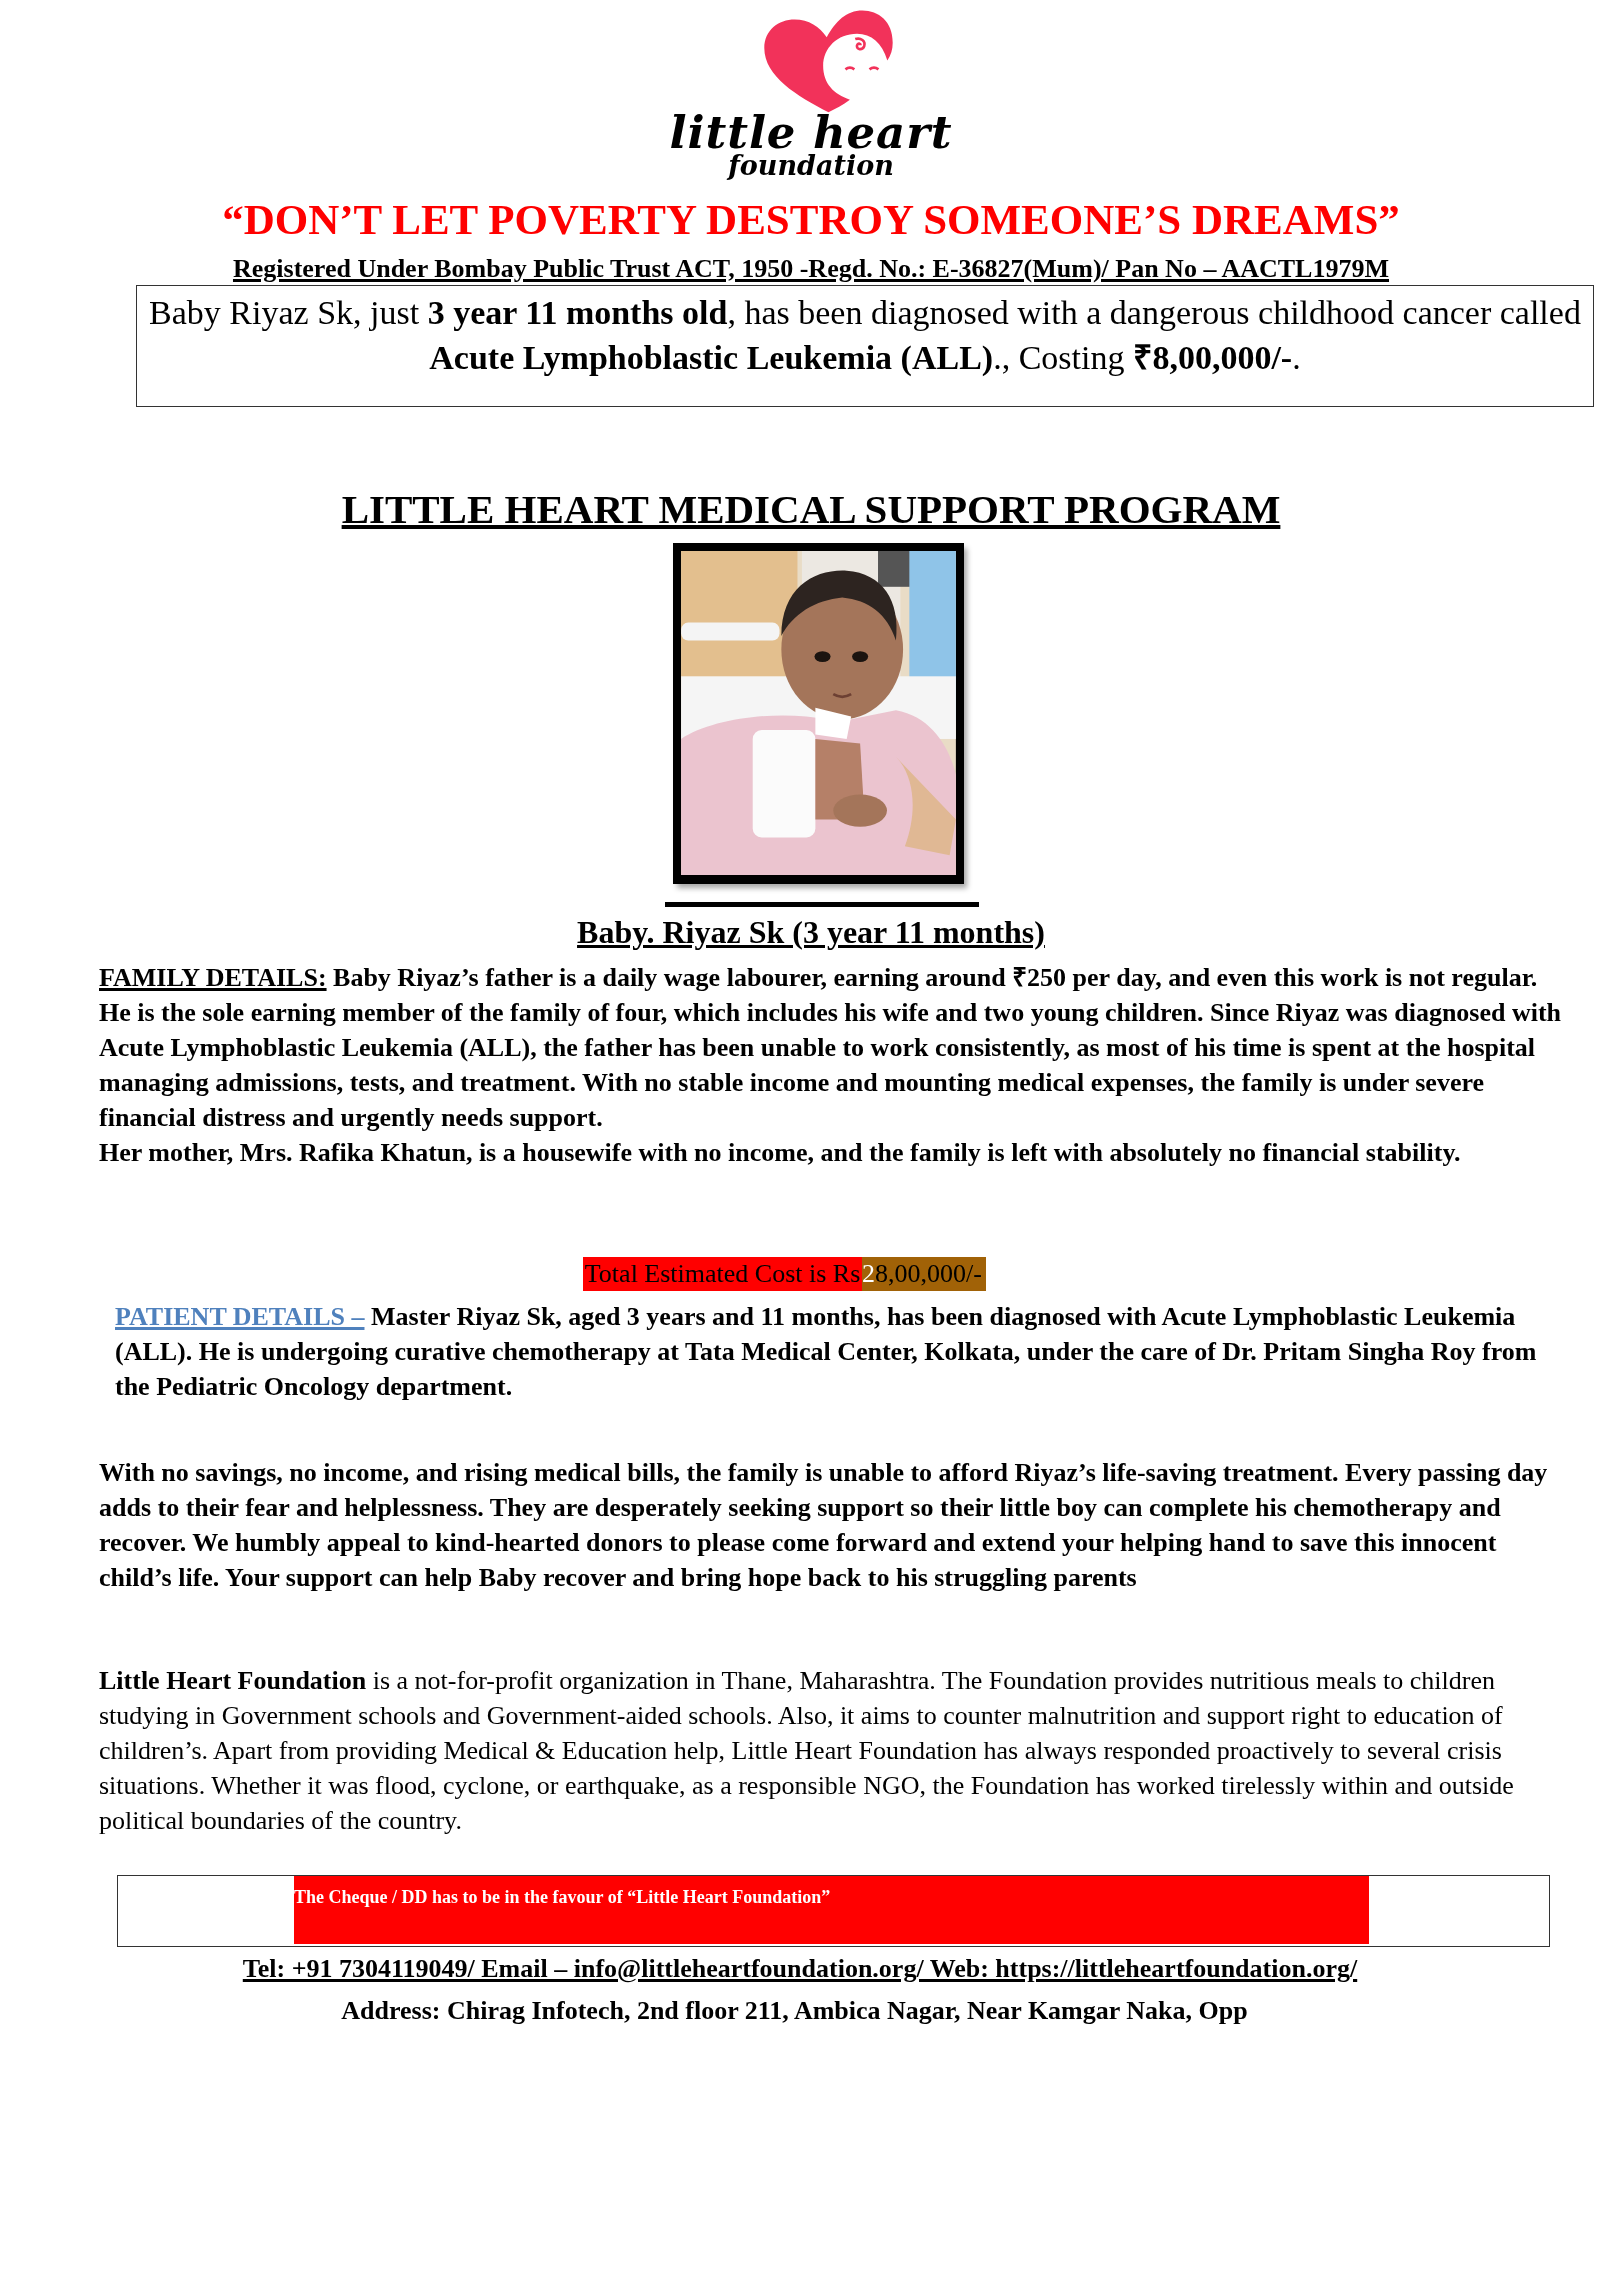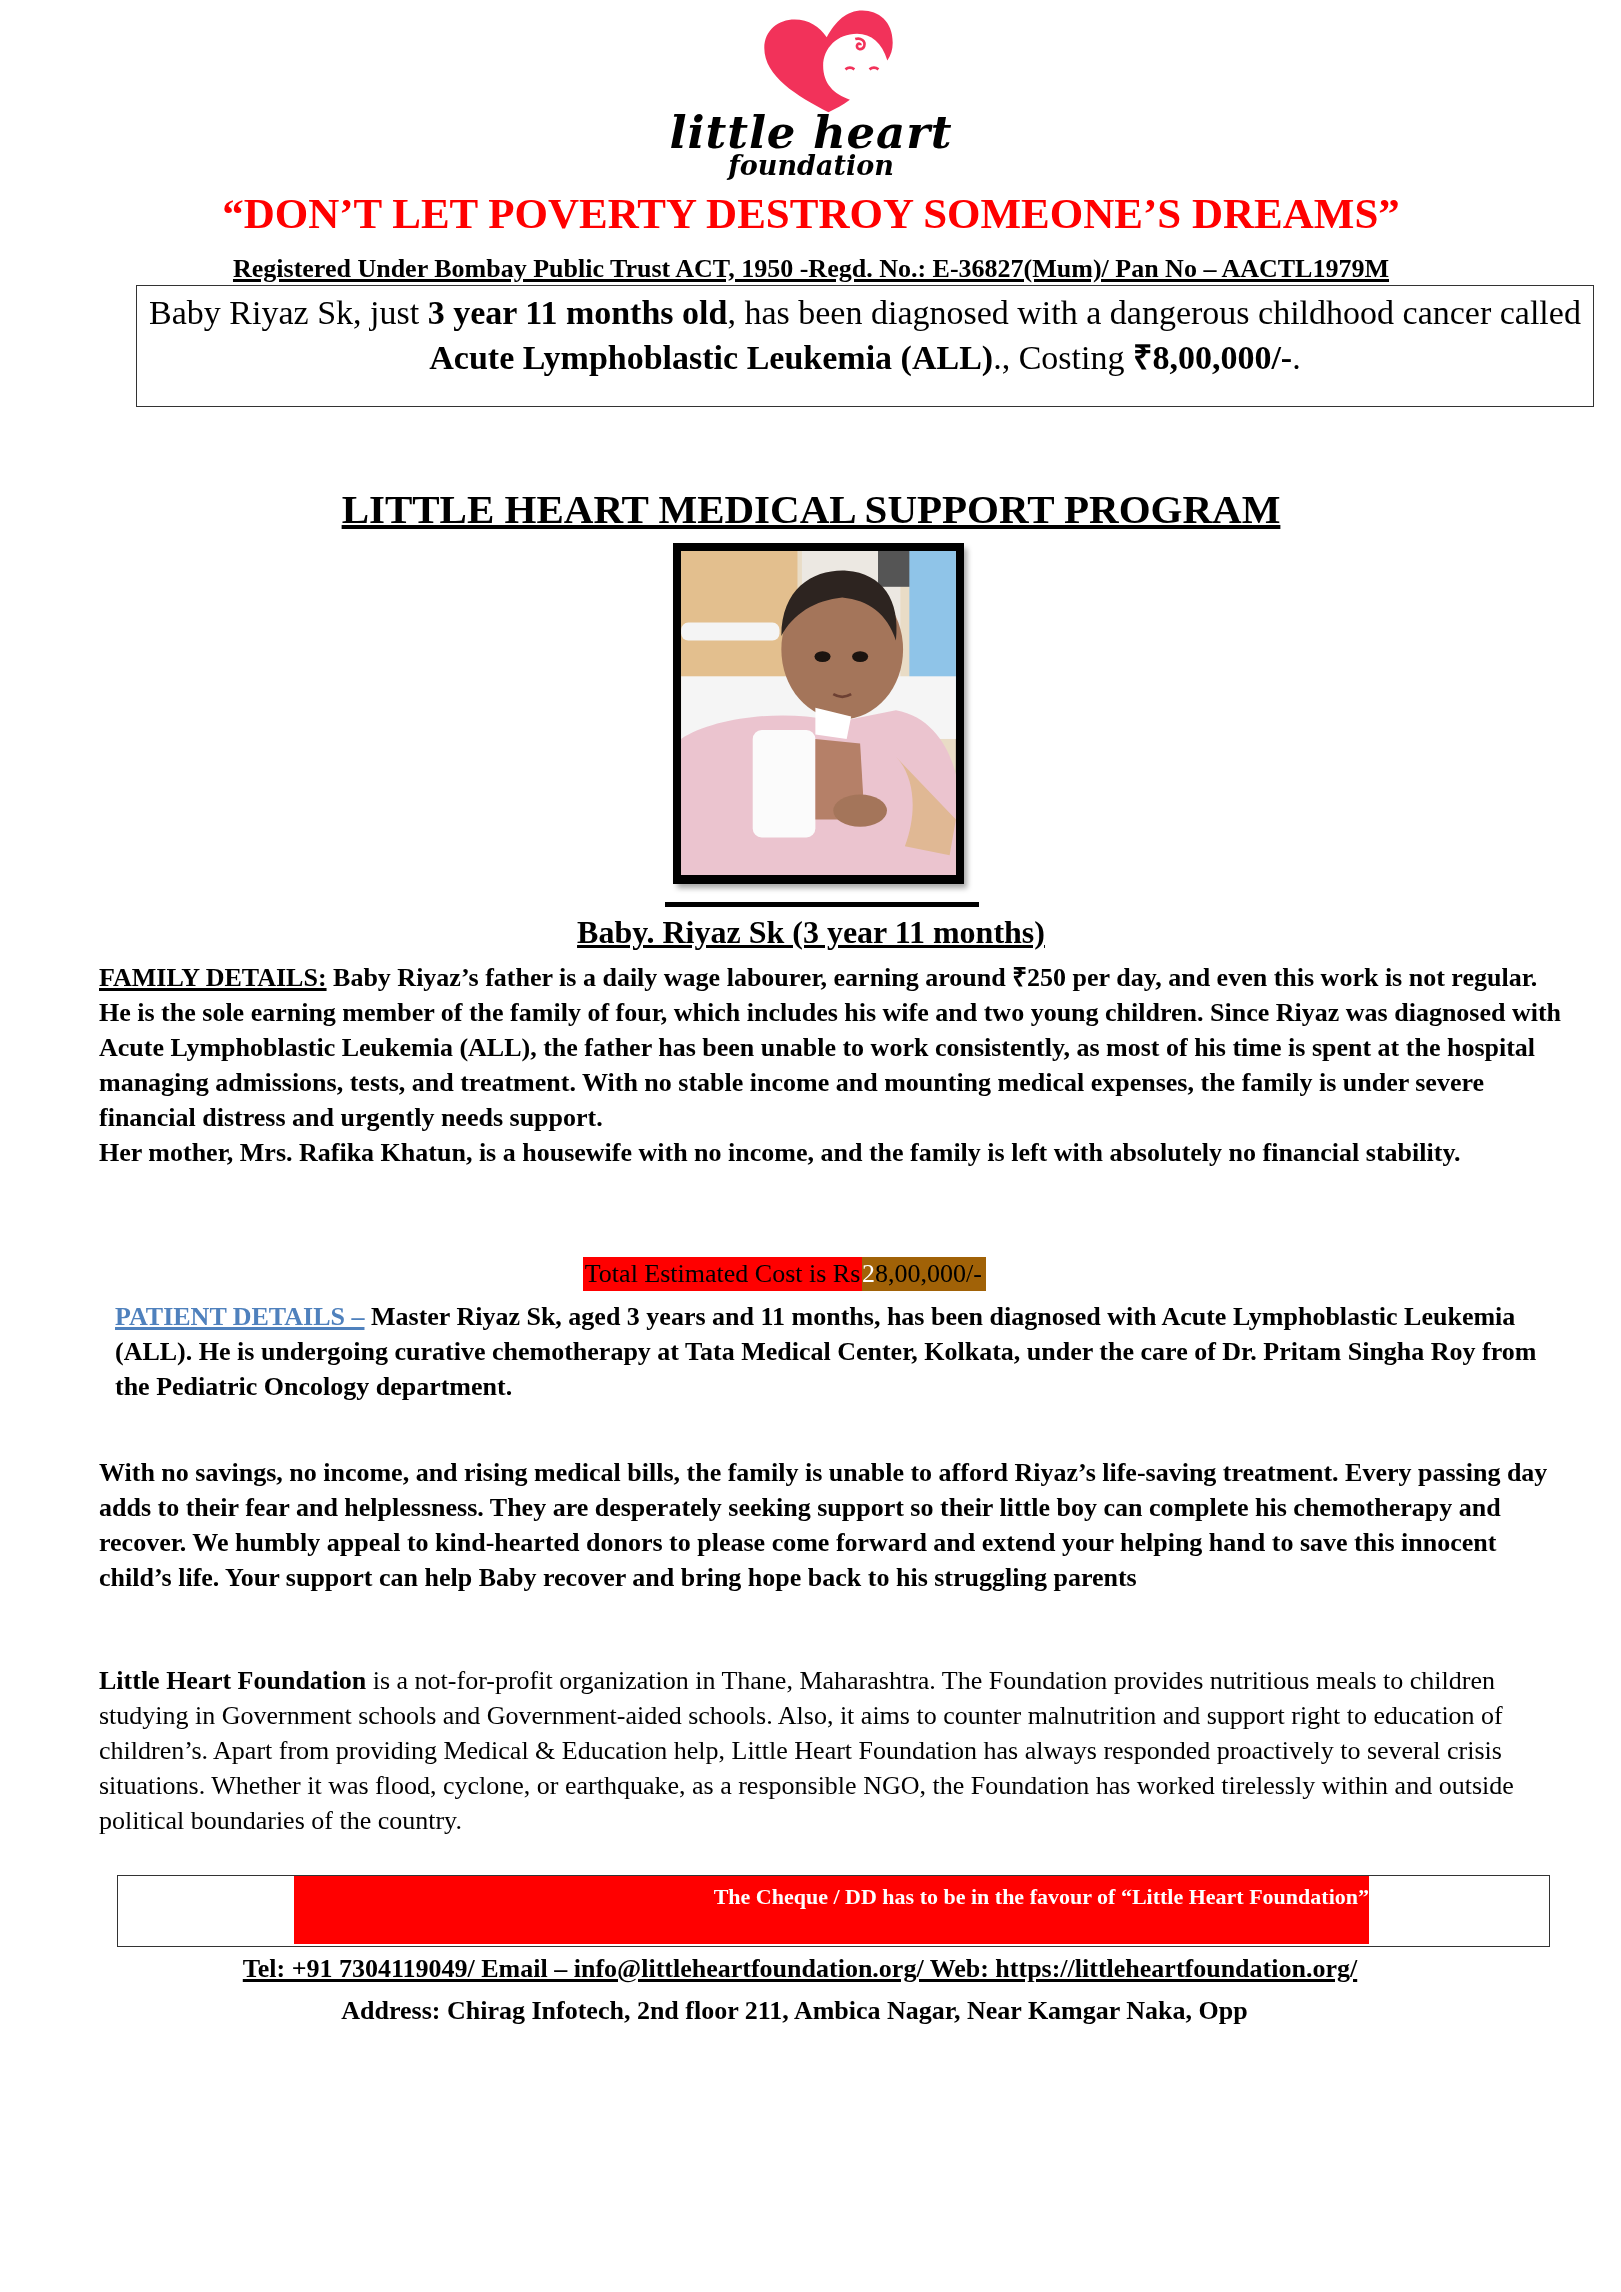--- a/index.html
+++ b/index.html
@@ -4,21 +4,21 @@
 <style>
   html, body { margin:0; padding:0; background:#ffffff; }
   body { width:1622px; height:2293px; position:relative; overflow:hidden;
          font-family:"Liberation Serif", serif; color:#000; }
   .abs { position:absolute; }
   #logo { left:712px; top:7.2px; width:233px; height:184px; }
   #logo-text { left:663px; top:109px; width:296px; text-align:center;
                font-family:"DejaVu Serif", serif; font-style:italic; font-weight:bold; }
   #logo-text .l1 { font-size:45px; line-height:47px; letter-spacing:0.9px; }
   #logo-text .l2 { font-size:27px; line-height:27px; margin-top:-3.6px; }
-  #tagline { left:0; width:1622px; top:189px; text-align:center; color:#ff0000;
+  #tagline { left:0; width:1622px; top:195px; text-align:center; color:#ff0000;
              font-weight:bold; font-size:43px; line-height:50px; }
   #regd { left:0; width:1622px; top:254px; text-align:center; font-weight:bold;
           font-size:26px; line-height:30px; }
   #regd span { text-decoration:underline; text-decoration-thickness:2.7px;margin-top:15px; }
   #summary-box { left:136px; top:285px; width:1458px; height:122px; border:1.8px solid #333;
                  box-sizing:border-box; text-align:center; font-size:34px; line-height:45px;
                  padding-top:3.6px; }
   #program-title { left:0; width:1622px; top:485px; text-align:center; font-weight:bold;
                    font-size:41px; line-height:48px; }
   #program-title span { text-decoration:underline; text-decoration-thickness:3.6px; }
@@ -37,21 +37,21 @@
   #cost .yel { background:#a16207; color:#000; display:inline-block; height:34px; padding-right:3.6px; }
   #cost .ghost { color:#ffffff; }
   #patient { left:115px; top:1299px; width:1433px; }
   #patient .label { color:#4f81bd; text-decoration:underline; text-decoration-thickness:2.7px; }
   #appeal { top:1455px; }
   #about { top:1663px; font-weight:normal; }
   #about b { font-weight:bold; }
   #cheque-box { left:117px; top:1875px; width:1433px; height:72px; border:1.8px solid #333;
                 box-sizing:border-box; background:#fff; }
   #cheque-red { position:absolute; left:176px; top:0; width:1075px; height:68px; background:#ff0000;
-                color:#fff; font-weight:bold; font-size:22px; line-height:32px; text-align:right;
+                color:#fff; font-weight:bold; font-size:18px; line-height:32px; text-align:left;
                 padding-top:4.5px; box-sizing:border-box; }
   #contact { left:0; width:1600px; top:1952px; text-align:center; font-weight:bold;
              font-size:26px; line-height:34px; }
   #contact span { text-decoration:underline; text-decoration-thickness:2.7px; }
   #address { left:0; width:1589px; top:1993px; text-align:center; font-weight:bold;
              font-size:26px; line-height:36px; }
 </style>
 </head>
 <body>
 

